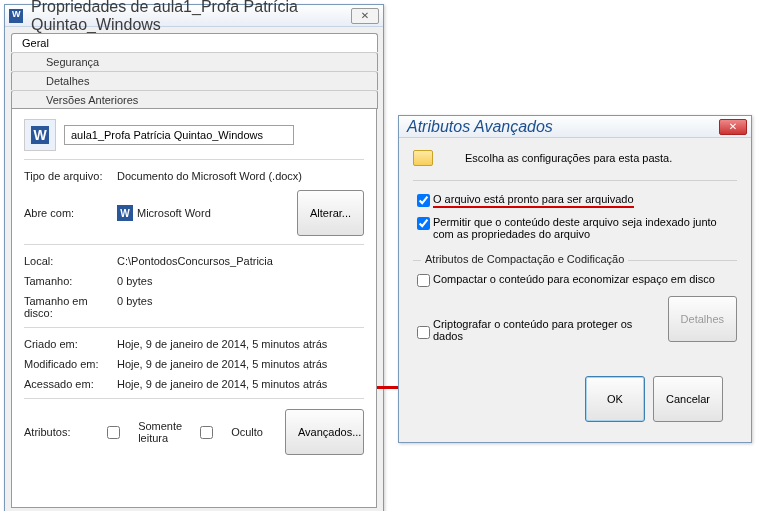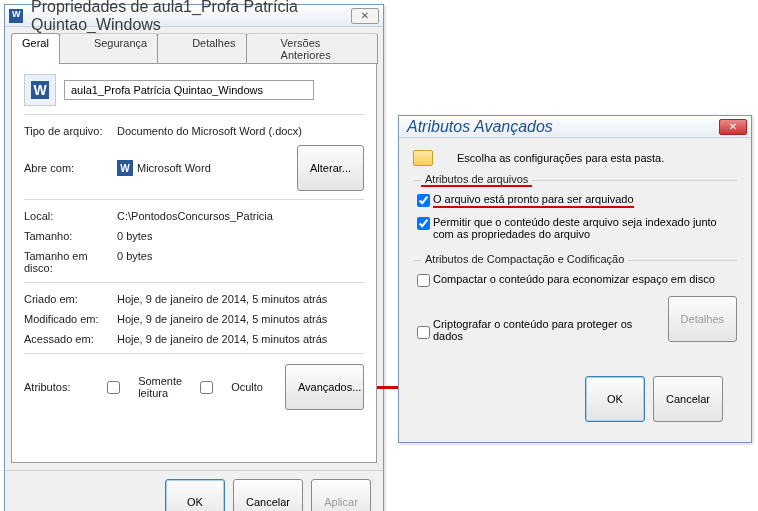--- a/index.html
+++ b/index.html
@@ -20,33 +20,33 @@
   .word-icon { background: #2a579a; position:relative; }
   .word-icon::after{content:"W";color:#fff;font-weight:bold;font-size:9px;position:absolute;left:3px;top:0;}
   .folder-icon { width:20px;height:16px;background:linear-gradient(#ffe9a6,#f7ce57);border:1px solid #c9a227;border-radius:2px;}
   .win-title { color:#3b3b3b; font-size:16px; flex:1; padding-left:4px;}
   .win-close {
     width:28px;height:16px;border:1px solid #9a9a9a;border-radius:2px;
     display:flex;align-items:center;justify-content:center;
     background:#f3f3f3;color:#555;font-size:10px;
   }
   .win-close.red { background: linear-gradient(#e88,#c33); color:#fff; border-color:#a22;}
-  .tabs { display:flex; padding: 6px 6px 0 6px; gap:0; }
+  .tabs { display:flex; padding: 6px 6px 0 6px; gap:0;flex-direction:column; }
   .tab {
     padding: 3px 10px; border:1px solid #9a9a9a; border-bottom:none;
     border-radius:3px 3px 0 0; margin-right:-1px;
     position: relative; z-index: 0;
   }
   .tab.active { background:#fff; z-index:2;}
   .tab:not(.active){ background:#f0f0f0; color:#333; border-top-color:#ccc;padding-left:34px; }
   .tab-body { background:#fff; border:1px solid #9a9a9a; margin:0 6px 6px 6px; padding:10px 12px; position: relative; z-index: 1; top: -1px; }
   .row { display:flex; align-items:flex-start; margin-bottom:8px; gap:8px;}
   .row .lbl { width:85px; color:#222;}
   .row .val { flex:1; color:#222;}
-  .inputbox { border:1px solid #a0a0a0; background:#fff; padding:3px 6px; width:250px;}
+  .inputbox { border:1px solid #a0a0a0; background:#fff; padding:3px 6px; width:230px;}
   .hr { border-top:1px solid #d8d8d8; margin:6px 0 10px 0;}
   .btn {
     border:1px solid #8a8a8a; border-radius:3px;
     background:linear-gradient(#fdfdfd,#e4e4e4);
     padding:16px 12px; min-width:60px; text-align:center; cursor:default;
   }
   .btn.default { border:1px solid #3c7fb1; box-shadow:inset 0 0 0 1px #a7d3f0;margin-left:8px; }
   .btn.disabled { color:#9a9a9a; }
   .footer-btns { display:flex; justify-content:flex-end; gap:8px; padding:8px 12px; background:#f0f0f0; border-top:1px solid #d0d0d0;}
   .chk { display:inline-flex; align-items:center; gap:15px; margin-right:14px;}
@@ -160,25 +160,24 @@
 <div class="connector" style="left:354px;top:386px;width:62px;"></div>
 
 <div class="win win-adv" style="left:398px;top:115px;width:354px;">
   <div class="win-titlebar">
     <span class="win-title" style="color:#1b4f8f;font-style:italic;">Atributos Avançados</span>
     <span class="win-close red">✕</span>
   </div>
   <div class="adv-body">
     <div class="row" style="align-items:center;margin-bottom:14px;">
       <span class="folder-icon"></span>
-      <span style="margin-left:16px;">Escolha as configurações para esta pasta.</span>
+      <span style="margin-left:24px;">Escolha as configurações para esta pasta.</span>
     </div>
 
     <div class="groupbox" style="background:transparent;border:none;border-top:1px solid #d0d0d0;padding:12px 0 4px 0;">
-      <div class="legend underline-red">Atributos de arquivos</div>
       <div class="adv-row">
         <input type="checkbox" checked="" style="">
         <span class="underline-red">O arquivo está pronto para ser arquivado</span>
       </div>
       <div class="adv-row">
         <input type="checkbox" checked="" style="">
         <span>Permitir que o conteúdo deste arquivo seja indexado junto com as propriedades do arquivo</span>
       </div>
     </div>
 

